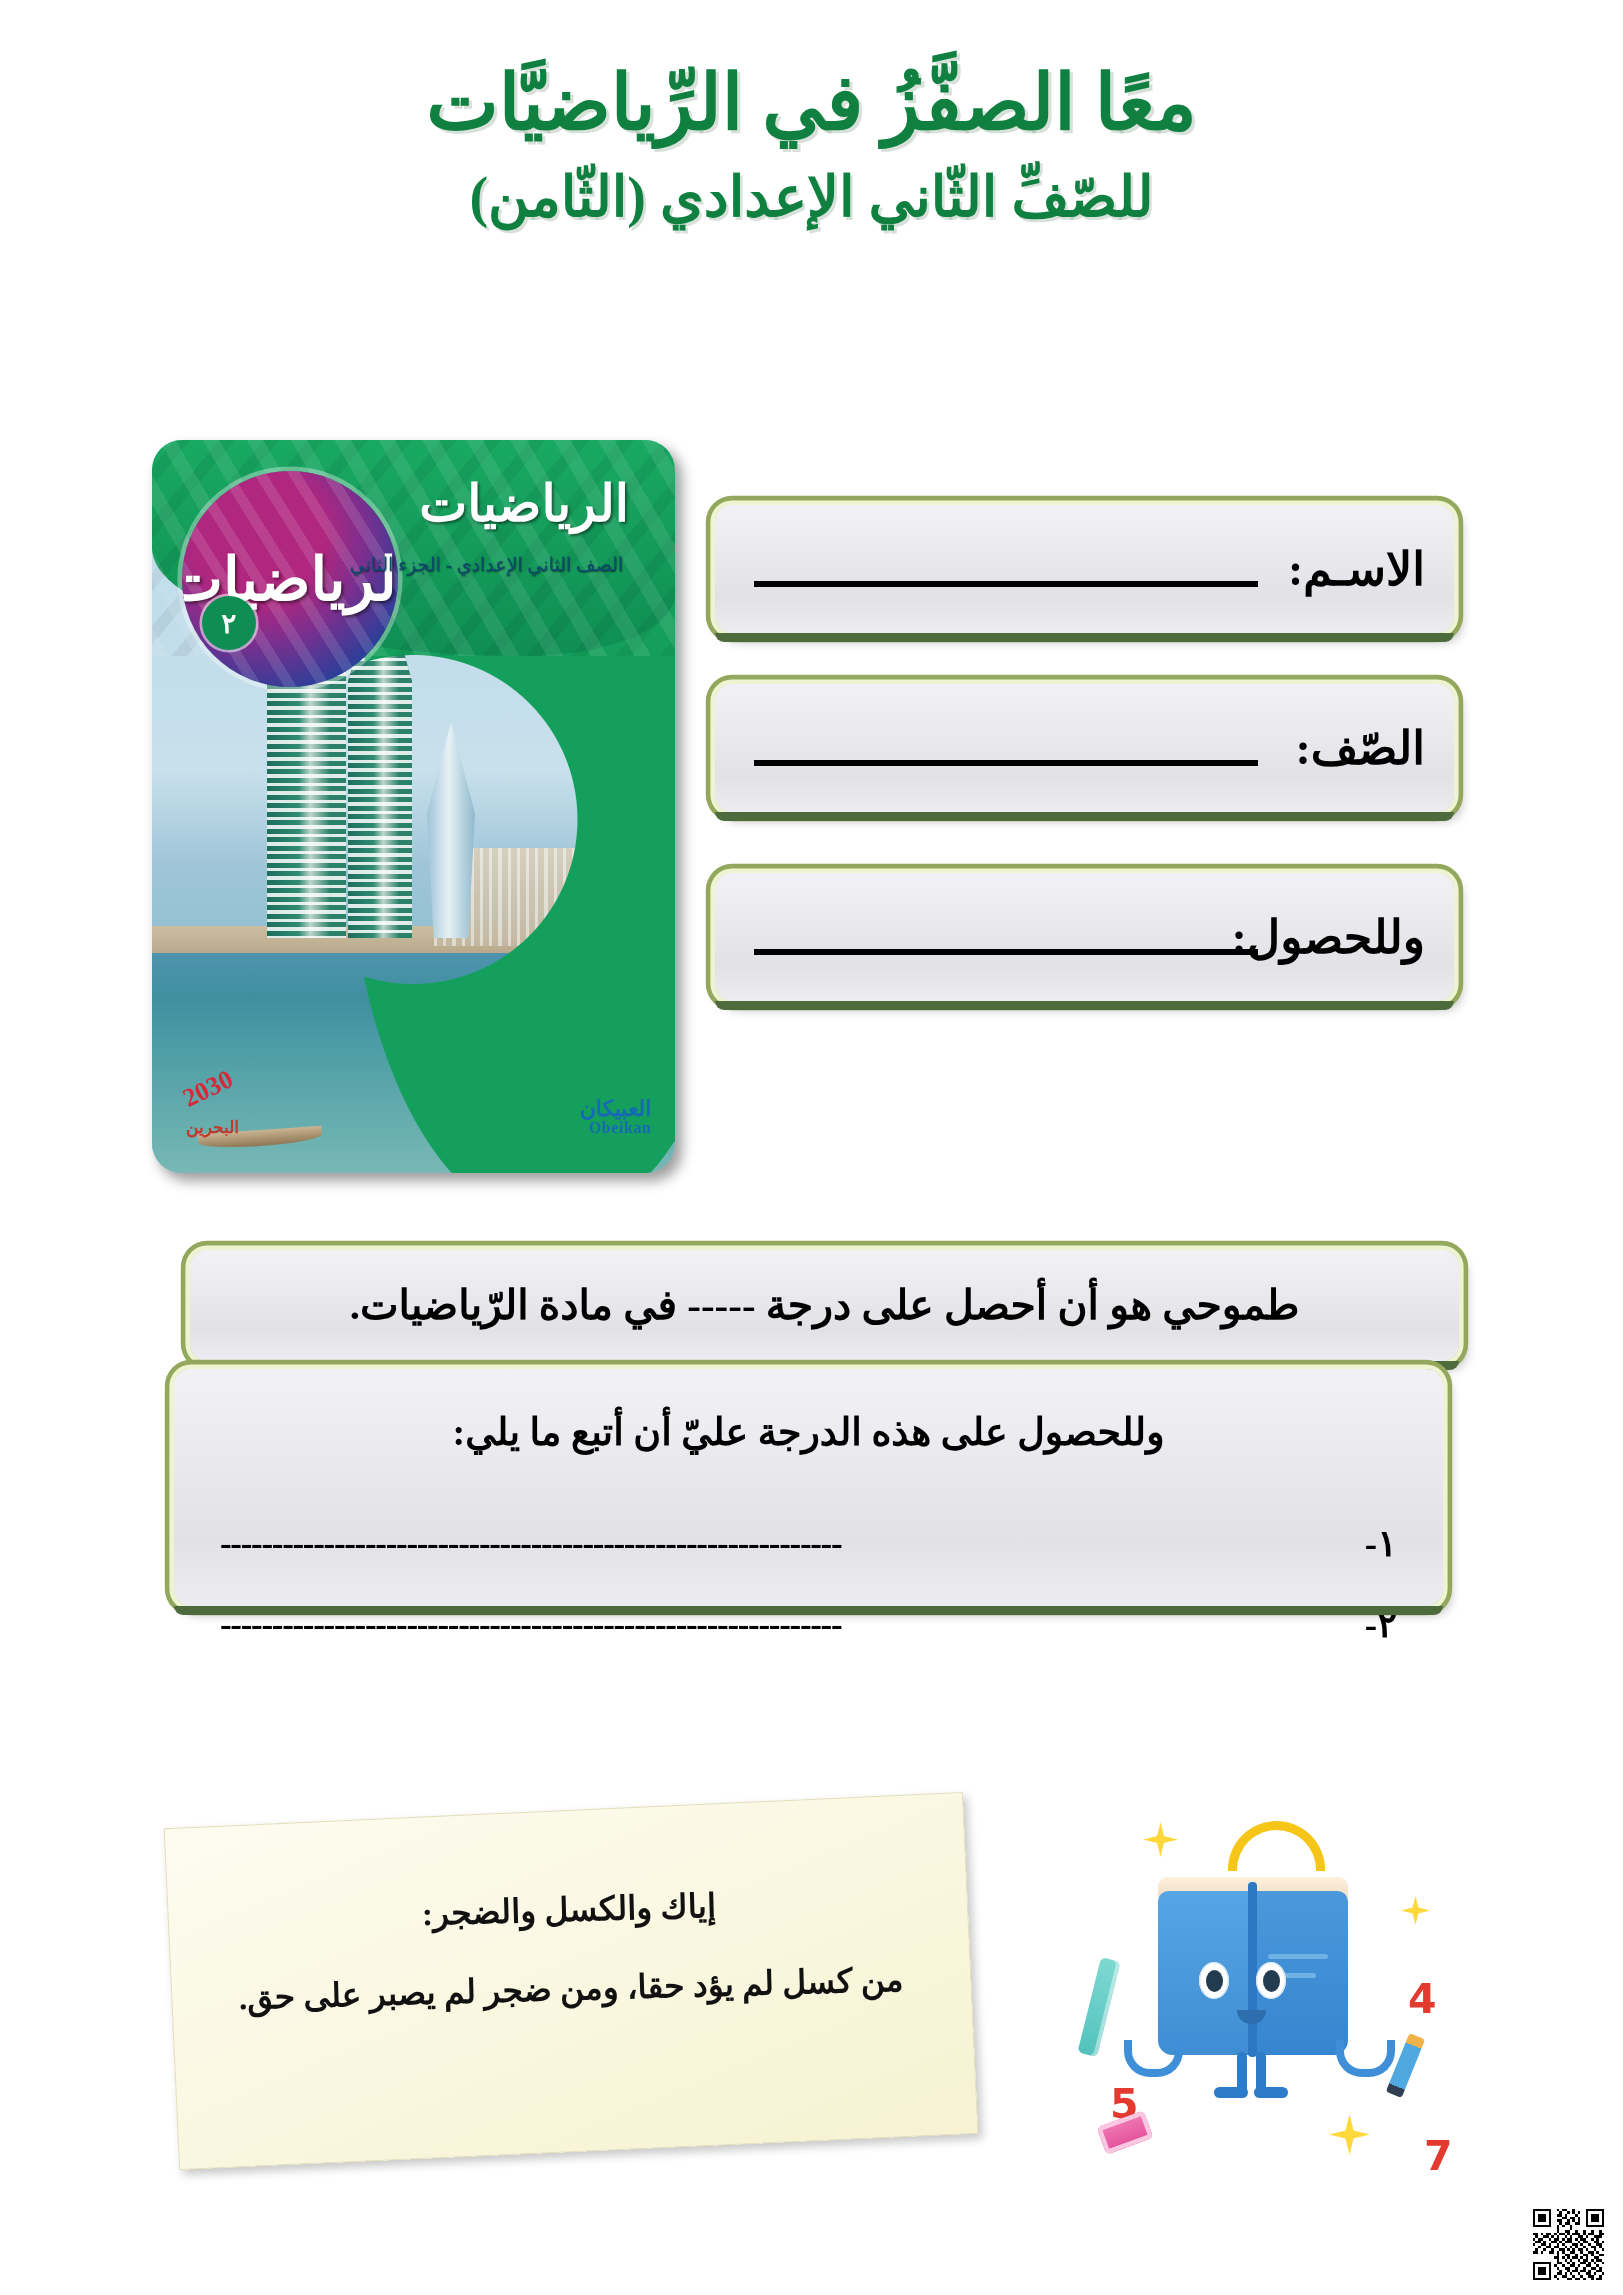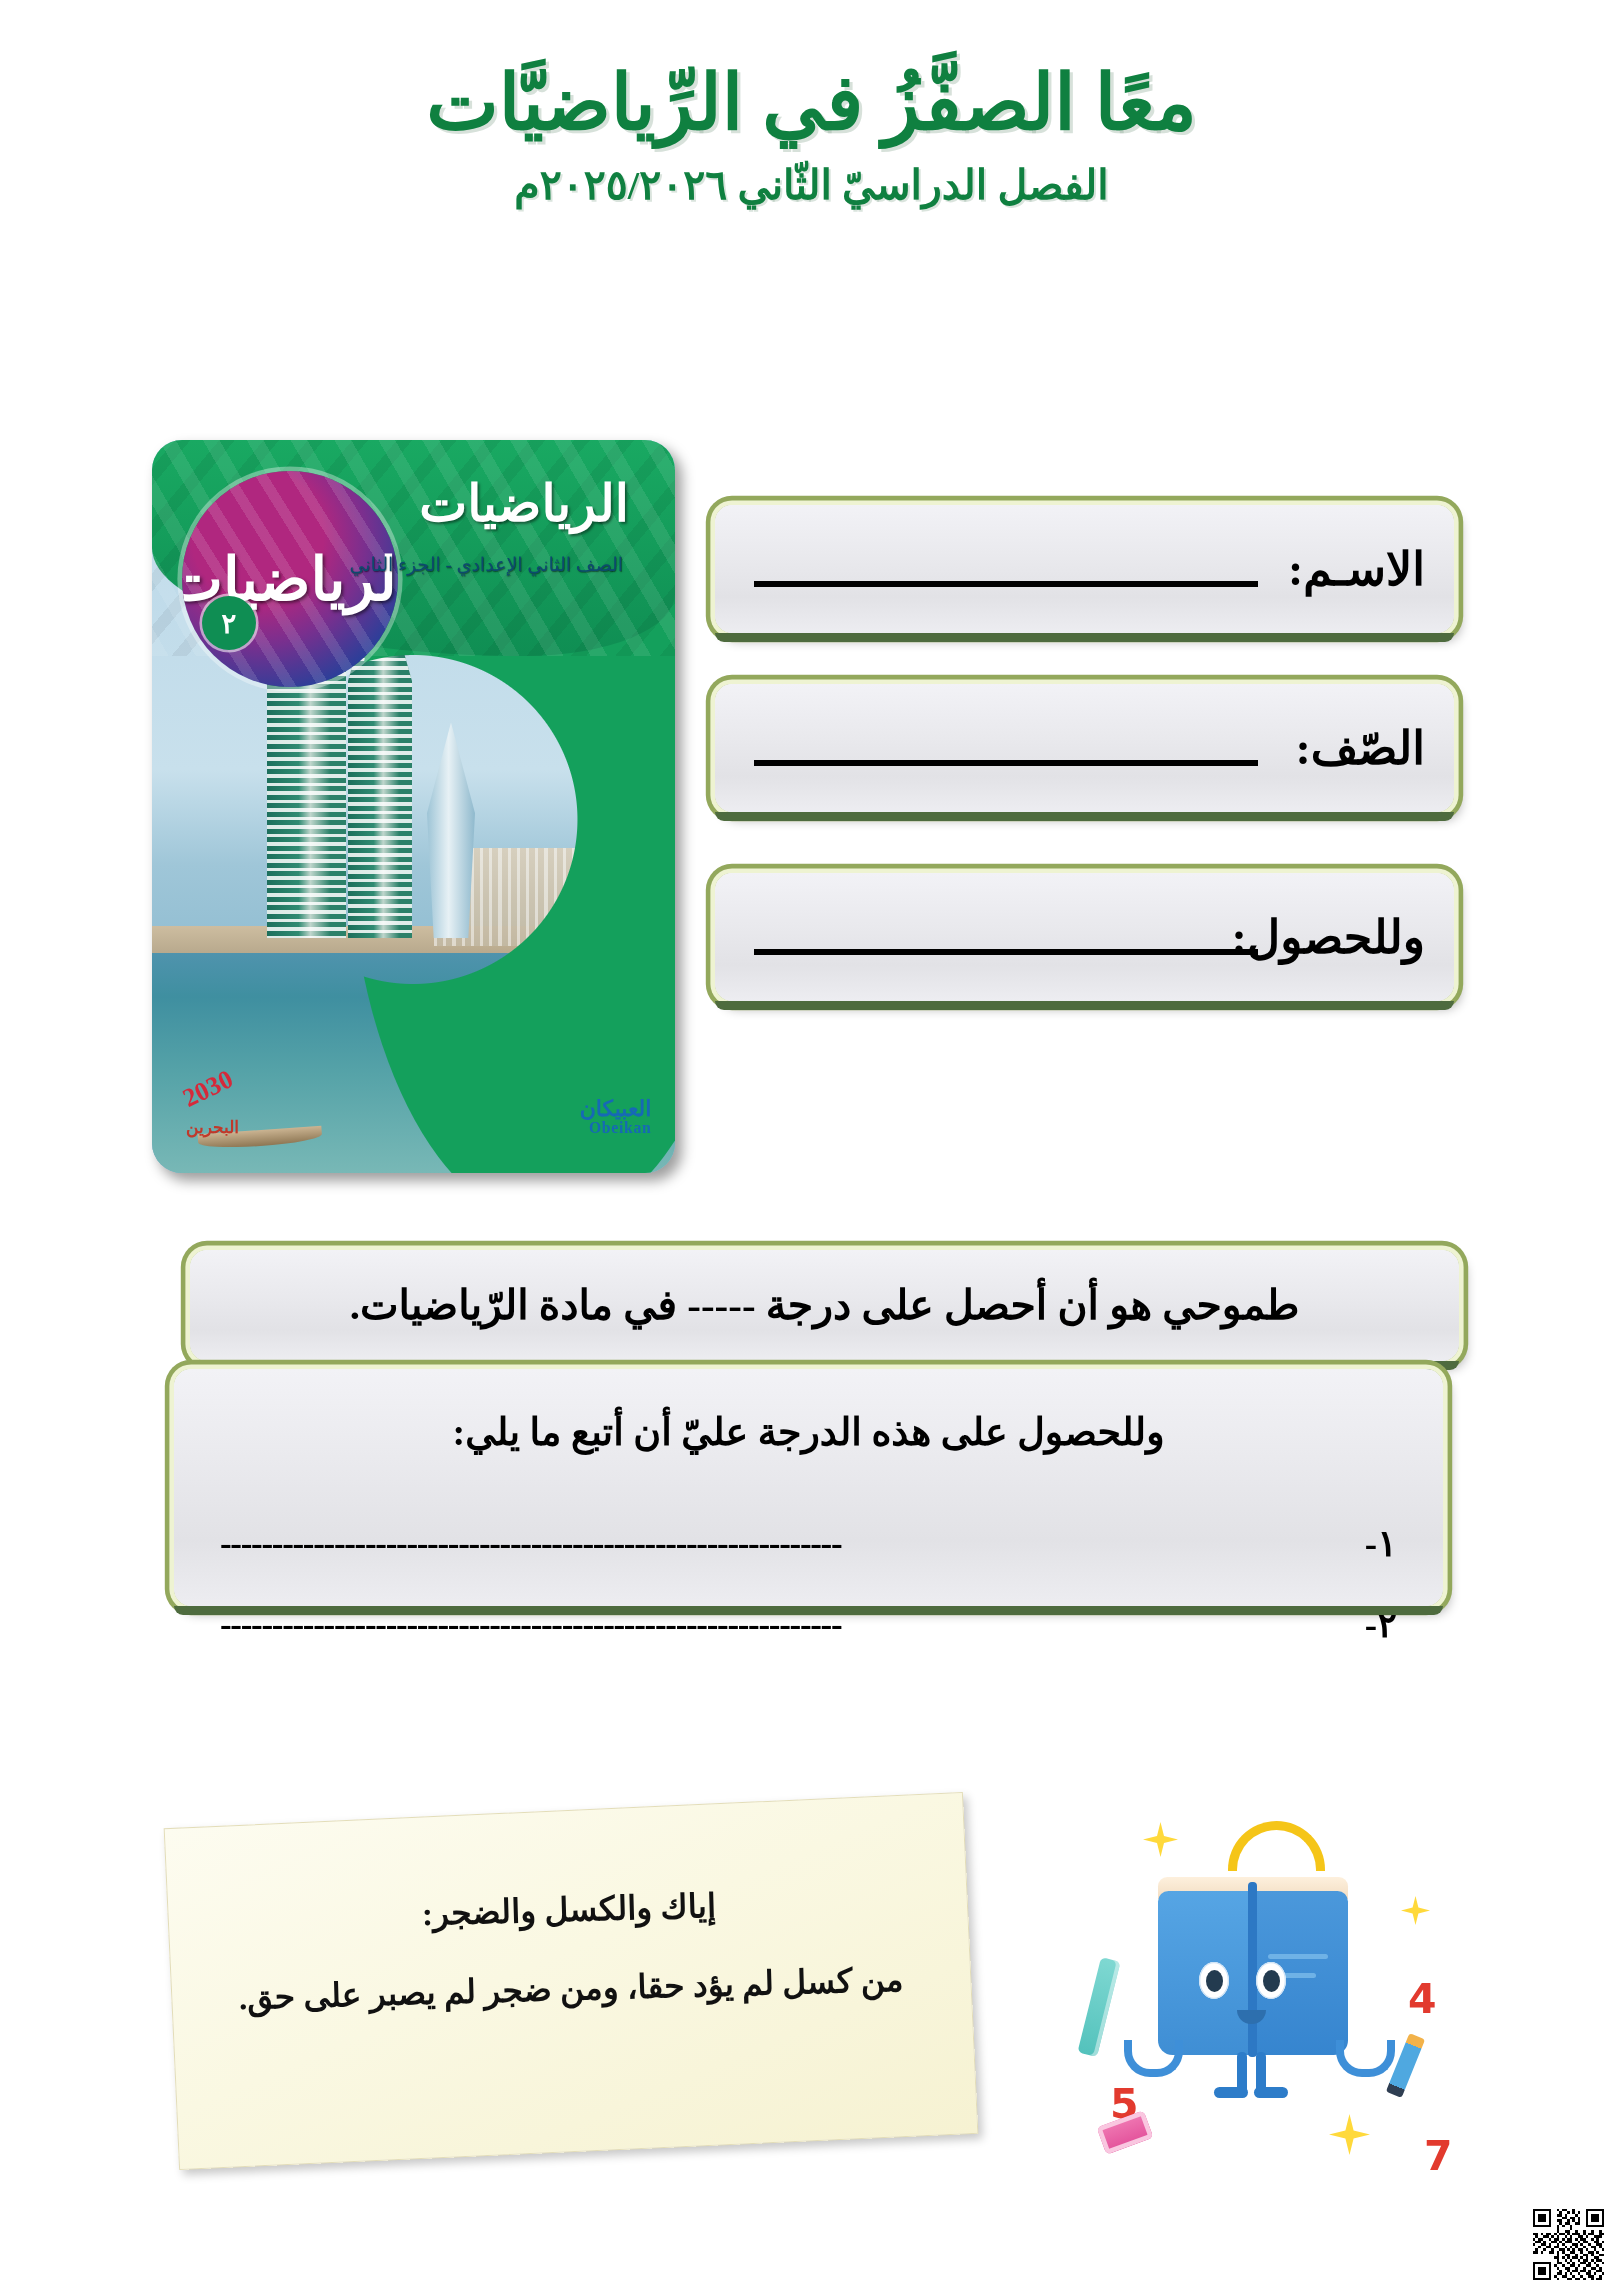--- a/index.html
+++ b/index.html
@@ -182,21 +182,21 @@
     transform:rotate(-20deg); box-shadow:inset 0 0 0 4.6px #f9c7e0; }
 
   .qr { position:absolute; right:15.7px; bottom:11.8px; width:77px; height:77px;
     background:#fff; }
 </style>
 </head>
 <body>
 
 <div class="header">
   <div class="title-main">معًا الصفَّزُ في الرِّياضيَّات</div>
-  <div class="title-term">الفصل الدراسيّ الثّاني ٢٠٢٥/٢٠٢٦م</div>
+  <div class="title-sub">للصّفِّ الثّاني الإعدادي (الثّامن)</div>
 </div>
 
 <div class="book">
   <div class="sky"></div>
   <div class="sea"></div>
   <div class="shorestrip"></div>
   <div class="citylow"></div>
   <div class="tower t1"></div>
   <div class="tower t2"></div>
   <div class="spire"></div>

